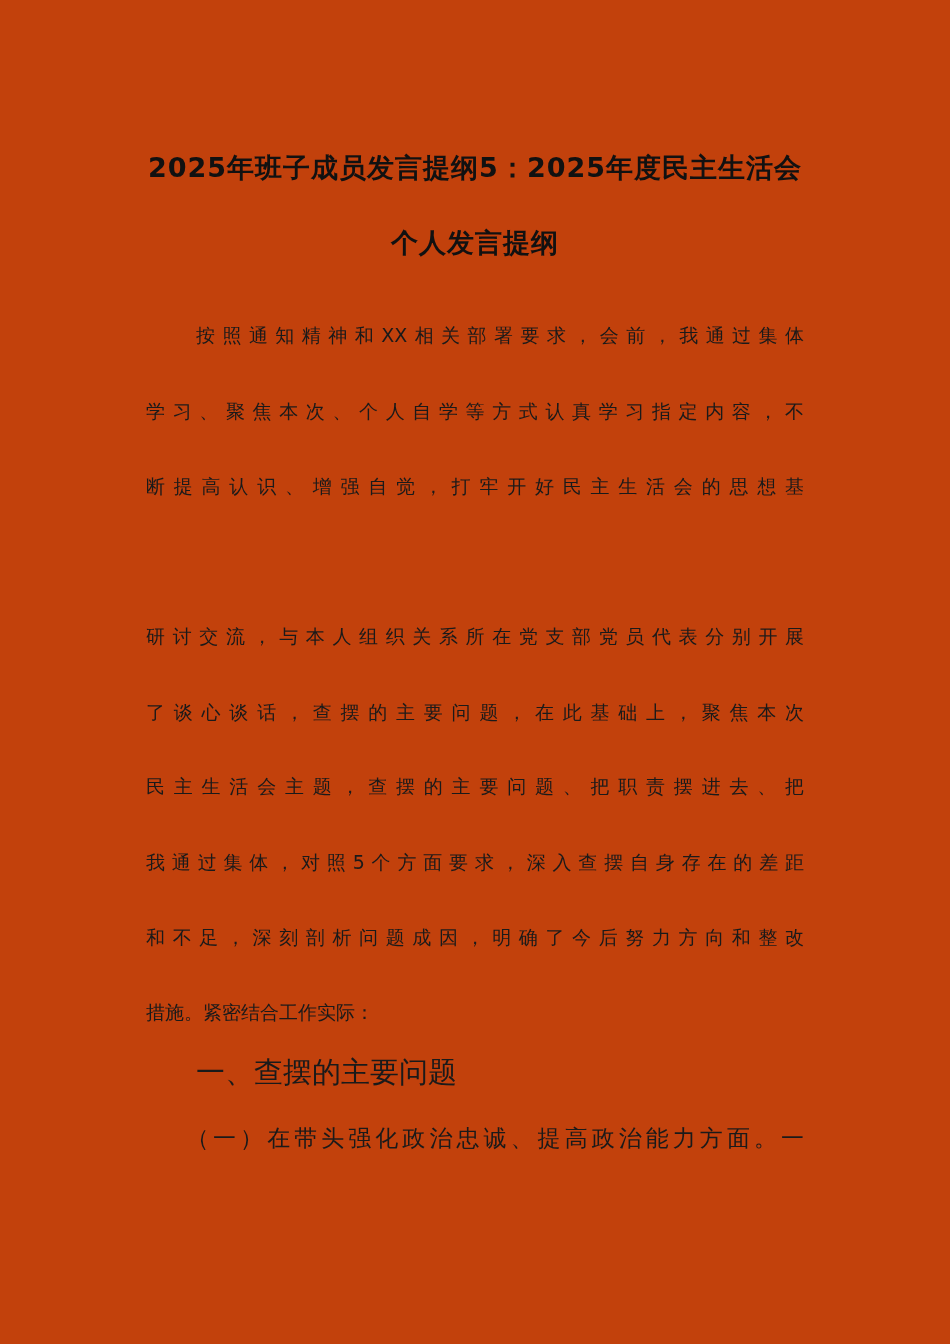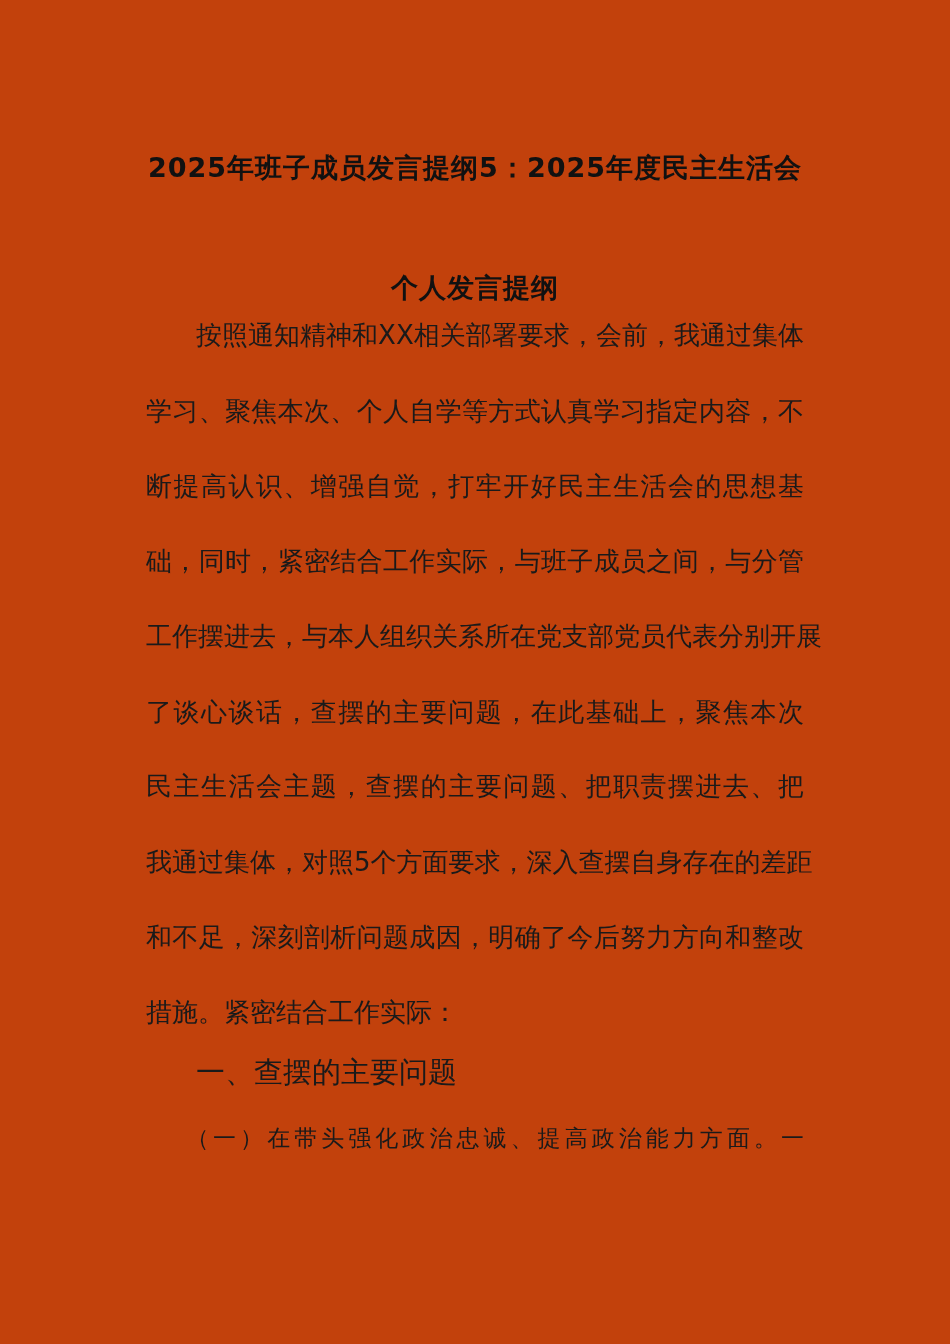--- a/index.html
+++ b/index.html
@@ -2,42 +2,41 @@
 <html><head>
 <meta charset="utf-8">
 <style>
   html, body { margin: 0; padding: 0; background: #ffffff; }
   body { width: 950px; height: 1344px; position: relative; overflow: hidden;
          font-family: "DejaVu Sans", "Liberation Sans", sans-serif; color: #111; }
   .page { position: absolute; left: 0; top: 0; width: 950px; height: 1344px; background: #c2410c; }
   .title-line { position: absolute; left: 0; width: 950px; text-align: center;
                 font-size: 27px; font-weight: bold; letter-spacing: 1px; color: #111; }
   .t1 { top: 150px; }
-  .t2 { top: 225px; margin-top: 45px; }
-  .line { position: absolute; left: 146px; width: 658px; font-size: 26px;
+  .t2 { top: 225px; }
+  .line { position: absolute; left: 146px; width: 658px; font-size: 19px;
           text-align: justify; text-align-last: justify; white-space: nowrap;
           letter-spacing: 0; color: #1a1a1a; height: 34px; line-height: 34px; }
   .line.first { left: 196px; width: 608px; }
   .line.last { text-align-last: left; }
   .heading1 { position: absolute; left: 196px; font-size: 29px; color: #1a1a1a; line-height: 34px; }
   .heading2 { position: absolute; left: 196px; width: 608px; font-size: 23px; color: #1a1a1a;
               text-align: justify; text-align-last: justify; white-space: nowrap; line-height: 34px; }
 </style>
 </head>
 <body>
 
 <div class="page">
   <div class="title-line t1">2025年班子成员发言提纲5：2025年度民主生活会</div>
   <div class="title-line t2">个人发言提纲</div>
 
   <div class="line first" style="top:318px;">按照通知精神和XX相关部署要求，会前，我通过集体</div>
   <div class="line" style="top:394px;">学习、聚焦本次、个人自学等方式认真学习指定内容，不</div>
   <div class="line" style="top:469px;">断提高认识、增强自觉，打牢开好民主生活会的思想基</div>
-  <div class="line" style="top:544px;">础，同时，紧密结合工作实际，与班子成员之间，与分管</div>
-  <div class="line" style="top:619px;">工作摆进去，与本人组织关系所在党支部党员代表分别开展</div>
+  <div class="line" style="top:619px;">研讨交流，与本人组织关系所在党支部党员代表分别开展</div>
   <div class="line" style="top:695px;">了谈心谈话，查摆的主要问题，在此基础上，聚焦本次</div>
   <div class="line" style="top:769px;">民主生活会主题，查摆的主要问题、把职责摆进去、把</div>
   <div class="line" style="top:845px;">我通过集体，对照5个方面要求，深入查摆自身存在的差距</div>
   <div class="line" style="top:920px;">和不足，深刻剖析问题成因，明确了今后努力方向和整改</div>
   <div class="line last" style="top:995px;">措施。紧密结合工作实际：</div>
 
   <div class="heading1" style="top:1055px;">一、查摆的主要问题</div>
   <div class="heading2" style="top:1121px; left:186px; width:618px;">（一）在带头强化政治忠诚、提高政治能力方面。一</div>
 </div>
 

